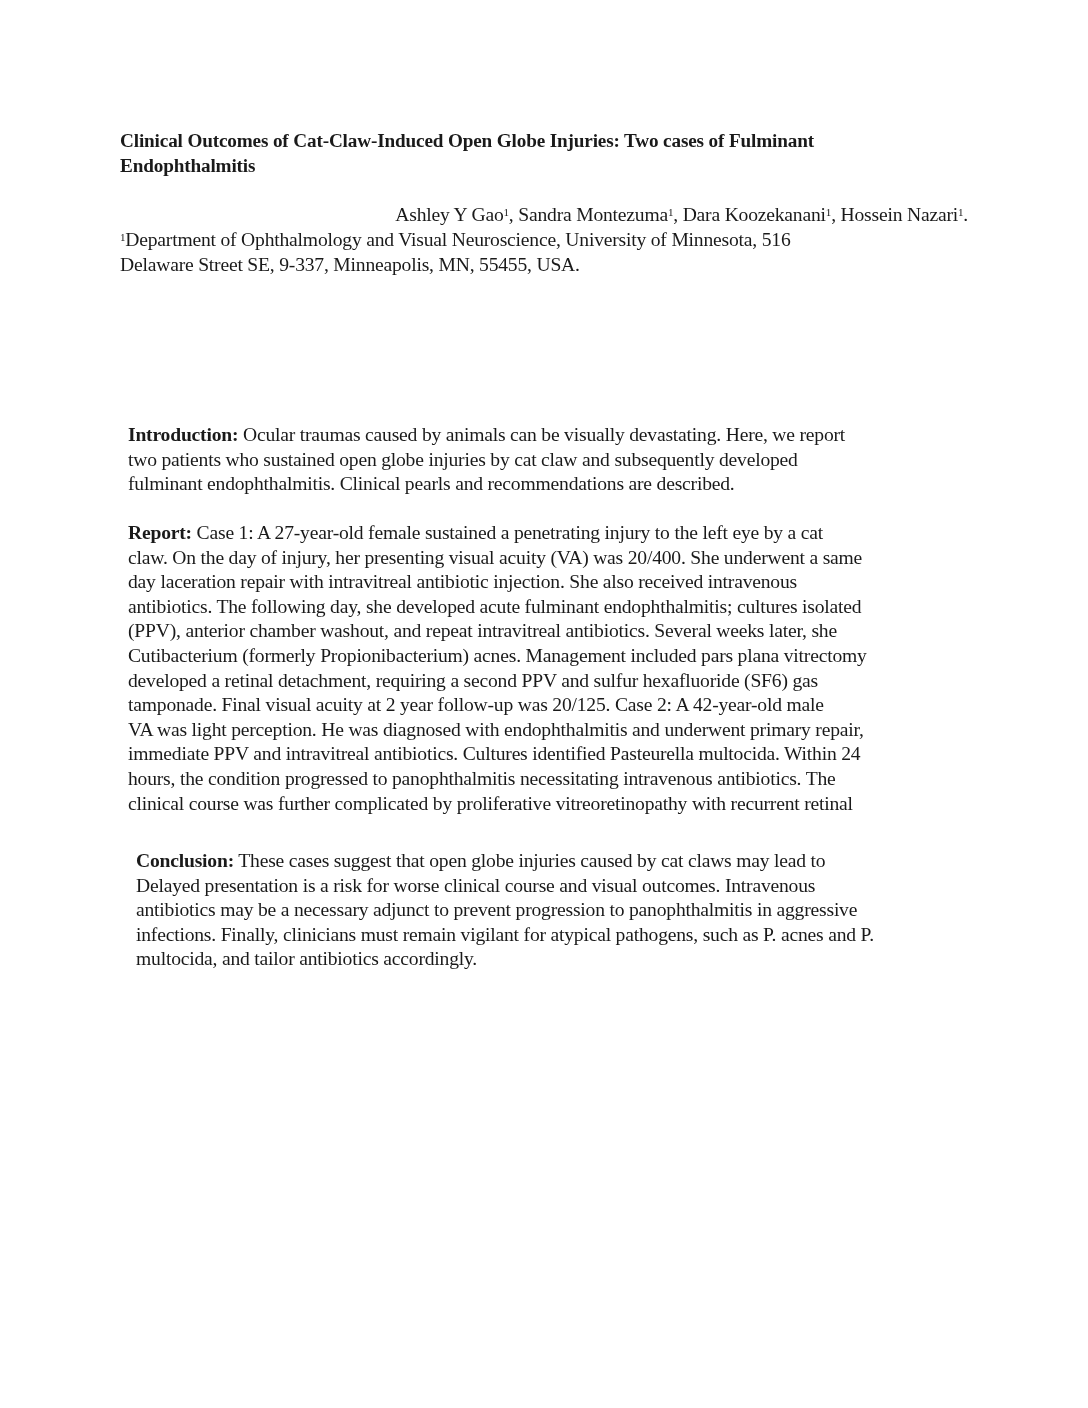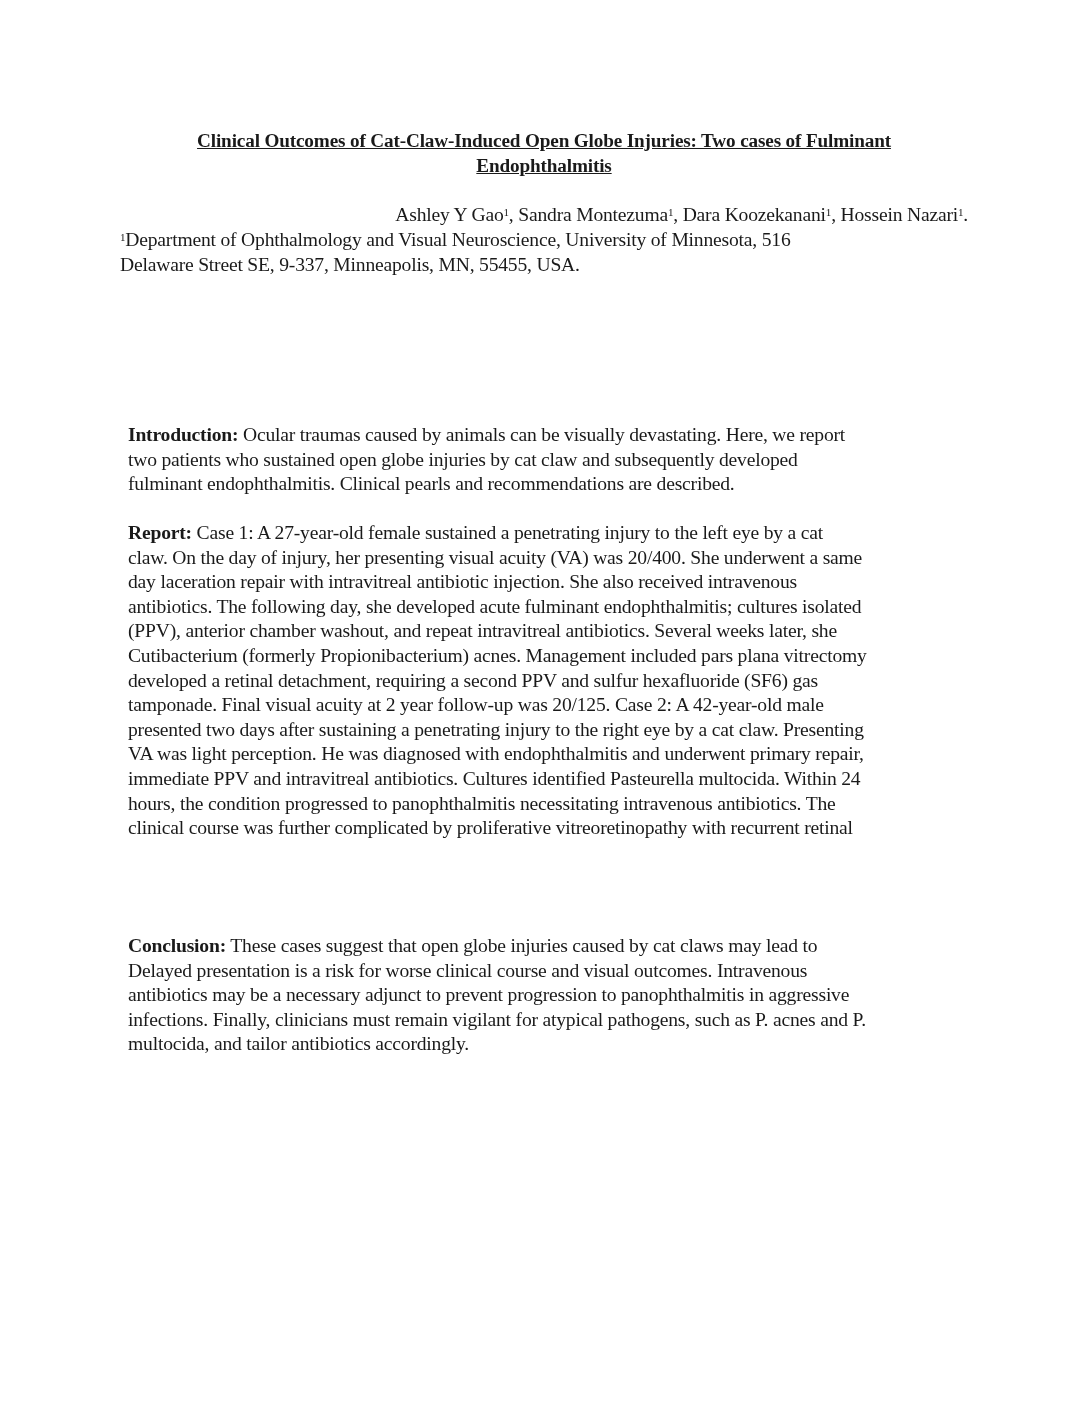--- a/index.html
+++ b/index.html
@@ -19,26 +19,25 @@
       position: absolute;
       left: 0; top: 0;
       width: 1088px;
       height: 1408px;
     }
     .title {
       position: absolute;
       left: 120px;
       width: 848px;
       top: 129px;
-      text-align: center;
+      text-align: left;
       font-weight: bold;
       font-size: 19.2px;
       line-height: 24.5px;
       letter-spacing: -0.15px;
-      text-decoration: underline;
     }
     .authors {
       position: absolute;
       left: 120px;
       width: 848px;
       top: 202px;
       text-align: right;
       font-size: 19.6px;
       line-height: 25px;
       letter-spacing: -0.2px;
@@ -63,21 +62,21 @@
       position: absolute;
       left: 128px;
       width: 840px;
       font-size: 19.6px;
       line-height: 24.6px;
       letter-spacing: -0.2px;
     }
     .presenter { top: 300px; }
     .intro { top: 423px; }
     .report { top: 521px; }
-    .conclusion { top: 934px; }
+    .conclusion { top: 849px; margin-left: 8px; }
     .line { display: block; white-space: nowrap; }
     .label { font-weight: bold; }
     .ital { }
     a.email {
       color: #1f3fd0;
       text-decoration: underline;
     }
   </style>
 </head>
 <body>
@@ -107,21 +106,20 @@
 
   <div class="block report">
     <span class="line"><span class="label">Report:</span> <span class="ital">Case 1:</span><span> A 27-year-old female sustained a penetrating injury to the left eye by a cat</span></span>
     <span class="line">claw. On the day of injury, her presenting visual acuity (VA) was 20/400. She underwent a same</span>
     <span class="line">day laceration repair with intravitreal antibiotic injection. She also received intravenous</span>
     <span class="line">antibiotics. The following day, she developed acute fulminant endophthalmitis; cultures isolated</span>
     <span class="line">(PPV), anterior chamber washout, and repeat intravitreal antibiotics. Several weeks later, she</span>
     <span class="line">Cutibacterium (formerly Propionibacterium) acnes. Management included pars plana vitrectomy</span>
     <span class="line">developed a retinal detachment, requiring a second PPV and sulfur hexafluoride (SF6) gas</span>
     <span class="line"><span>tamponade. Final visual acuity at 2 year follow-up was 20/125. </span><span class="ital">Case 2:</span><span> A 42-year-old male</span></span>
-    <span class="line">presented two days after sustaining a penetrating injury to the right eye by a cat claw. Presenting</span>
     <span class="line">VA was light perception. He was diagnosed with endophthalmitis and underwent primary repair,</span>
     <span class="line">immediate PPV and intravitreal antibiotics. Cultures identified Pasteurella multocida. Within 24</span>
     <span class="line">hours, the condition progressed to panophthalmitis necessitating intravenous antibiotics. The</span>
     <span class="line">clinical course was further complicated by proliferative vitreoretinopathy with recurrent retinal</span>
   </div>
 
   <div class="block conclusion">
     <span class="line"><span class="label">Conclusion:</span><span> These cases suggest that open globe injuries caused by cat claws may lead to</span></span>
     <span class="line">Delayed presentation is a risk for worse clinical course and visual outcomes. Intravenous</span>
     <span class="line">antibiotics may be a necessary adjunct to prevent progression to panophthalmitis in aggressive</span>

